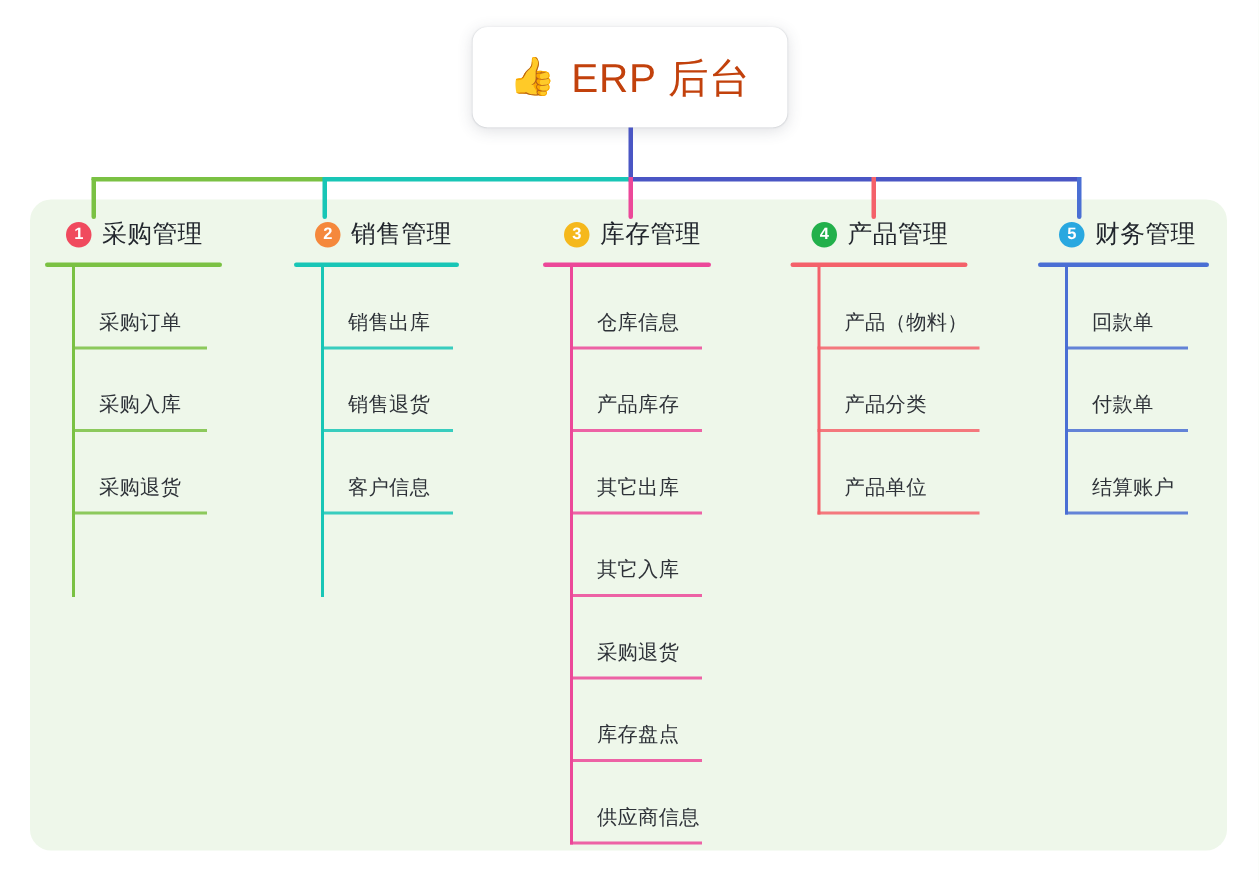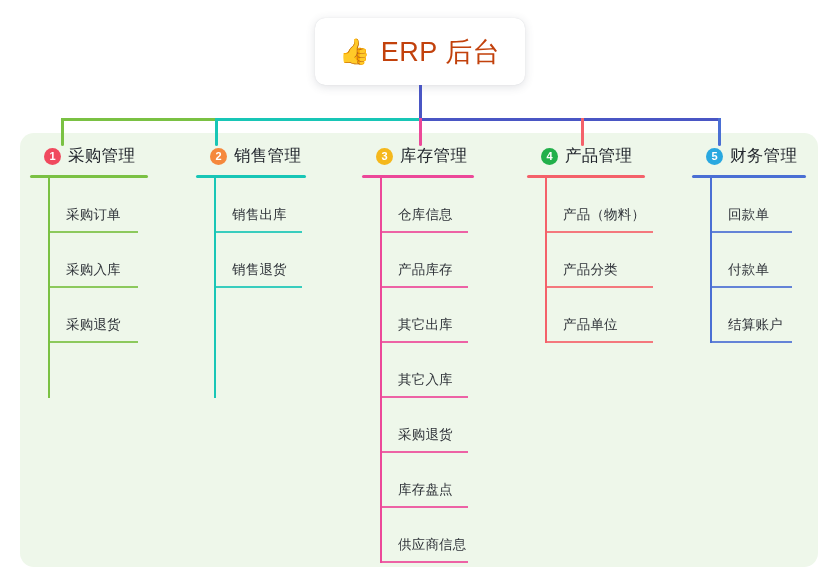--- a/index.html
+++ b/index.html
@@ -199,20 +199,24 @@
         <div class="items" style="height: 220px;">
           <div class="spine" style="background: rgb(24, 198, 182); height: 220px;"></div>
           <div class="item">
             <span class="item-label">销售出库</span>
             <div class="item-underline" style="background: rgb(24, 198, 182); width: 88px; opacity: 0.85;"></div>
           </div>
           <div class="item">
             <span class="item-label">销售退货</span>
             <div class="item-underline" style="background: rgb(24, 198, 182); width: 88px; opacity: 0.85;"></div>
           </div>
+          <div class="item">
+            <span class="item-label">客户信息</span>
+            <div class="item-underline" style="background: rgb(24, 198, 182); width: 88px; opacity: 0.85;"></div>
+          </div>
         </div>
       </div>
       <div class="col" style="left: 362px; width: 122px;">
         <div class="col-head">
           <span class="badge" style="background: rgb(245, 184, 28);">3</span>
           <span class="col-title">库存管理</span>
         </div>
         <div class="col-underline" style="background: rgb(236, 72, 153); width: 112px;"></div>
         <div class="items" style="height: 385px;">
           <div class="spine" style="background: rgb(236, 72, 153); height: 385px;"></div>

